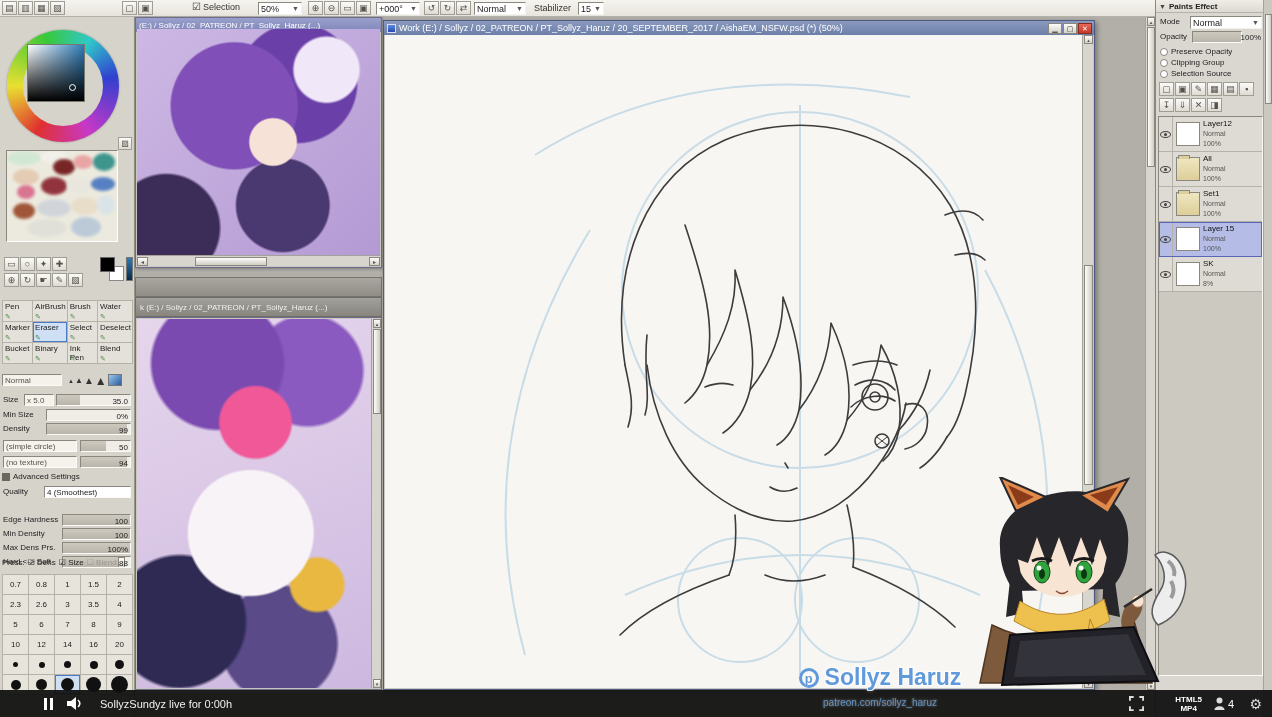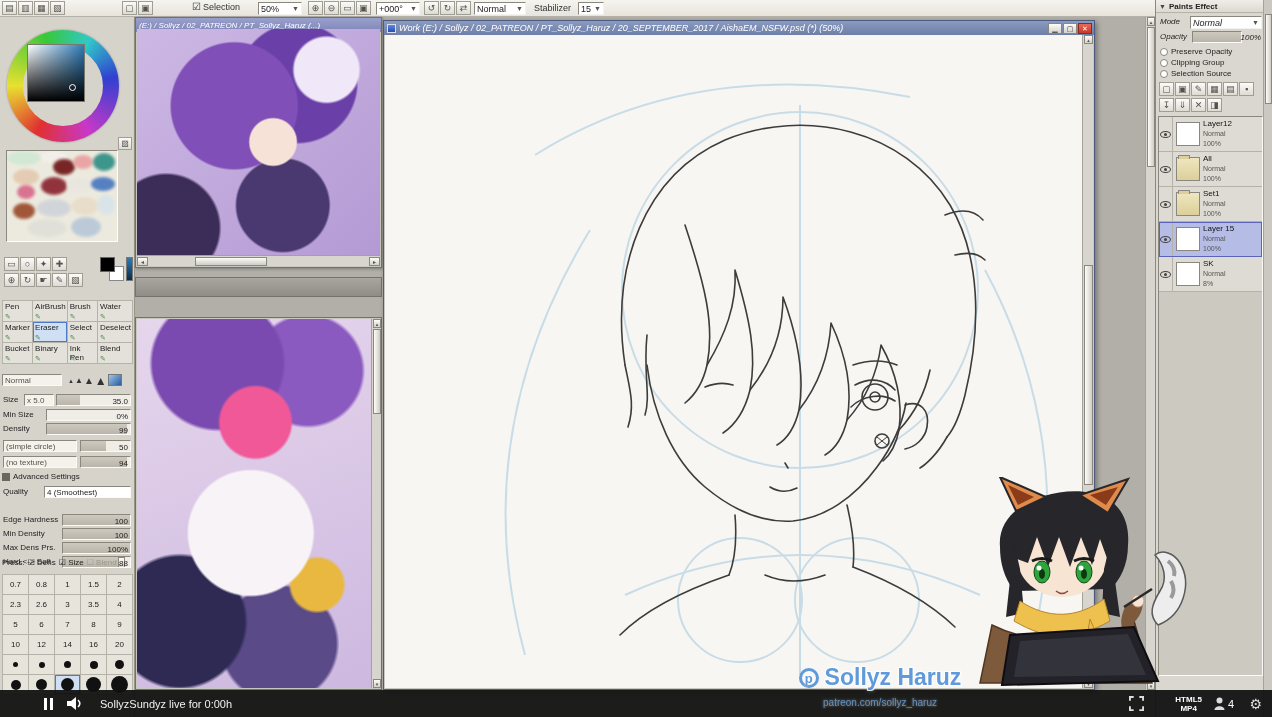--- a/index.html
+++ b/index.html
@@ -46,21 +46,21 @@
   .adv-header{position:absolute;left:2px;top:455px;font-size:8px;color:#222;display:flex;align-items:center;}
   .adv-header .sq{width:8px;height:8px;background:#6a675f;margin-right:3px;display:inline-block;}
   .press-row{position:absolute;left:2px;top:541px;font-size:8px;color:#222;display:flex;align-items:center;gap:3px;}
   .press-row .dis{color:#9a978f;}
   .size-grid{position:absolute;left:2px;top:557px;width:131px;display:grid;grid-template-columns:repeat(5,1fr);background:#b5b2aa;gap:1px;border:1px solid #b5b2aa;}
   .sg-cell{background:#e7e4dc;height:19px;display:flex;align-items:center;justify-content:center;font-size:8px;color:#222;cursor:default;}
   .sg-cell.sel{background:#cfe0f5;outline:1px solid #4a7ac8;outline-offset:-1px;}
   .sg-dot{border-radius:50%;background:#111;display:block;}
   
   .mdi{position:absolute;left:135px;top:17px;width:1020px;height:673px;background:#b2afa9;}
-  .win-title{position:absolute;height:14px;display:flex;align-items:center;color:#fff;font-size:9px;white-space:nowrap;overflow:hidden;padding:0 3px;font-style:italic;}
+  .win-title{position:absolute;height:14px;display:flex;align-items:center;color:#fff;font-size:9px;white-space:nowrap;overflow:hidden;padding:0 3px;}
   .ref1{position:absolute;left:0;top:0;width:247px;height:251px;border:1px solid #6f6c8c;background:#cac7c0;box-shadow:1px 1px 3px rgba(0,0,0,.3);}
   .ref1-title{left:0;top:0;right:0;background:linear-gradient(#9aa0cc,#7f86b8);}
   .ref1-img{position:absolute;left:1px;top:11px;right:1px;bottom:12px;background:
     radial-gradient(circle at 78% 18%, #f0e8f8 0 12%, transparent 13%),
     radial-gradient(circle at 12% 88%, #3c2c58 0 18%, transparent 19%),
     radial-gradient(circle at 56% 50%, #f6e2d6 0 13%, transparent 14%),
     radial-gradient(circle at 60% 78%, #4a3870 0 20%, transparent 21%),
     radial-gradient(circle at 40% 34%, #8050b8 0 30%, transparent 31%),
     radial-gradient(circle at 66% 24%, #6a3fa8 0 25%, transparent 26%),
     linear-gradient(135deg,#cdb8e4,#b49ad4);}
@@ -97,21 +97,21 @@
     radial-gradient(circle at 50% 88%, #9ac840 0 18%, transparent 19%),
     radial-gradient(circle at 42% 26%, #7a5a38 0 25%, transparent 26%),
     radial-gradient(circle at 62% 56%, #c8b898 0 15%, transparent 16%),
     radial-gradient(circle at 30% 60%, #2a3a2a 0 18%, transparent 19%),
     linear-gradient(#3e7e6a,#2e5e4e);border:1px solid #55706a;}
   .strip-label{position:absolute;left:3px;top:4px;font-size:8px;color:#f0a030;white-space:nowrap;}
   
   .right-panel{position:absolute;left:1155px;top:0;width:117px;height:717px;background:#dad7d0;border-left:1px solid #8a877f;font-size:9px;color:#222;}
   .rp-header{position:absolute;left:0;top:0;width:100%;height:13px;border-bottom:1px solid #b5b2aa;display:flex;align-items:center;padding-left:3px;background:linear-gradient(#efede7,#ddd9d1);}
   .rp-header .tri{font-size:7px;margin-right:3px;color:#444;}
-  .rp-row{position:absolute;left:0;width:100%;height:14px;font-style:italic;}
+  .rp-row{position:absolute;left:0;width:100%;height:14px;}
   .rp-label{position:absolute;left:4px;top:2px;font-size:8px;color:#222;}
   .rp-check{display:flex;align-items:center;font-size:8px;height:11px;padding-left:4px;color:#222;}
   .rp-check .box{width:8px;height:8px;border:1px solid #8a877f;background:#fff;border-radius:50%;margin-right:3px;flex:0 0 auto;}
   .rp-icons{position:absolute;left:3px;display:flex;}
   .layers-box{position:absolute;left:2px;top:116px;width:105px;height:560px;background:#ccc9c1;border:1px solid;border-color:#8a877f #fbfaf6 #fbfaf6 #8a877f;overflow:hidden;}
   .layer-row{position:relative;width:100%;height:35px;background:#dedbd4;border-bottom:1px solid #b5b2aa;display:flex;align-items:center;cursor:default;}
   .layer-row.sel{background:#b5bde6;outline:1px solid #5a64b8;outline-offset:-1px;}
   .eye-col{width:14px;height:100%;border-right:1px solid #b5b2aa;display:flex;align-items:center;justify-content:center;flex:0 0 auto;}
   .eye{width:11px;height:7px;border:1px solid #444;border-radius:50%;position:relative;}
   .eye::after{content:'';position:absolute;left:3px;top:1px;width:3px;height:3px;border-radius:50%;background:#444;}
@@ -427,20 +427,23 @@
       </div>
       <div class="ref1-img"></div>
       <div class="hscroll">
         <div class="sarrow" style="left:0">◂</div>
         <div class="hthumb" style="left:58px;width:72px"></div>
         <div class="sarrow" style="right:0">▸</div>
       </div>
     </div>
 
     <div class="collapsedA"></div>
+    <div class="collapsedB">
+      <span>k (E:) / Sollyz / 02_PATREON / PT_Sollyz_Haruz (...)</span>
+    </div>
 
     <div class="ref2">
       <div class="ref2-img"></div>
       <div class="vscroll" style="right:0">
         <div class="varrow" style="top:0">▴</div>
         <div class="vthumb" style="top:10px;height:85px"></div>
         <div class="varrow" style="bottom:0">▾</div>
       </div>
     </div>
 

